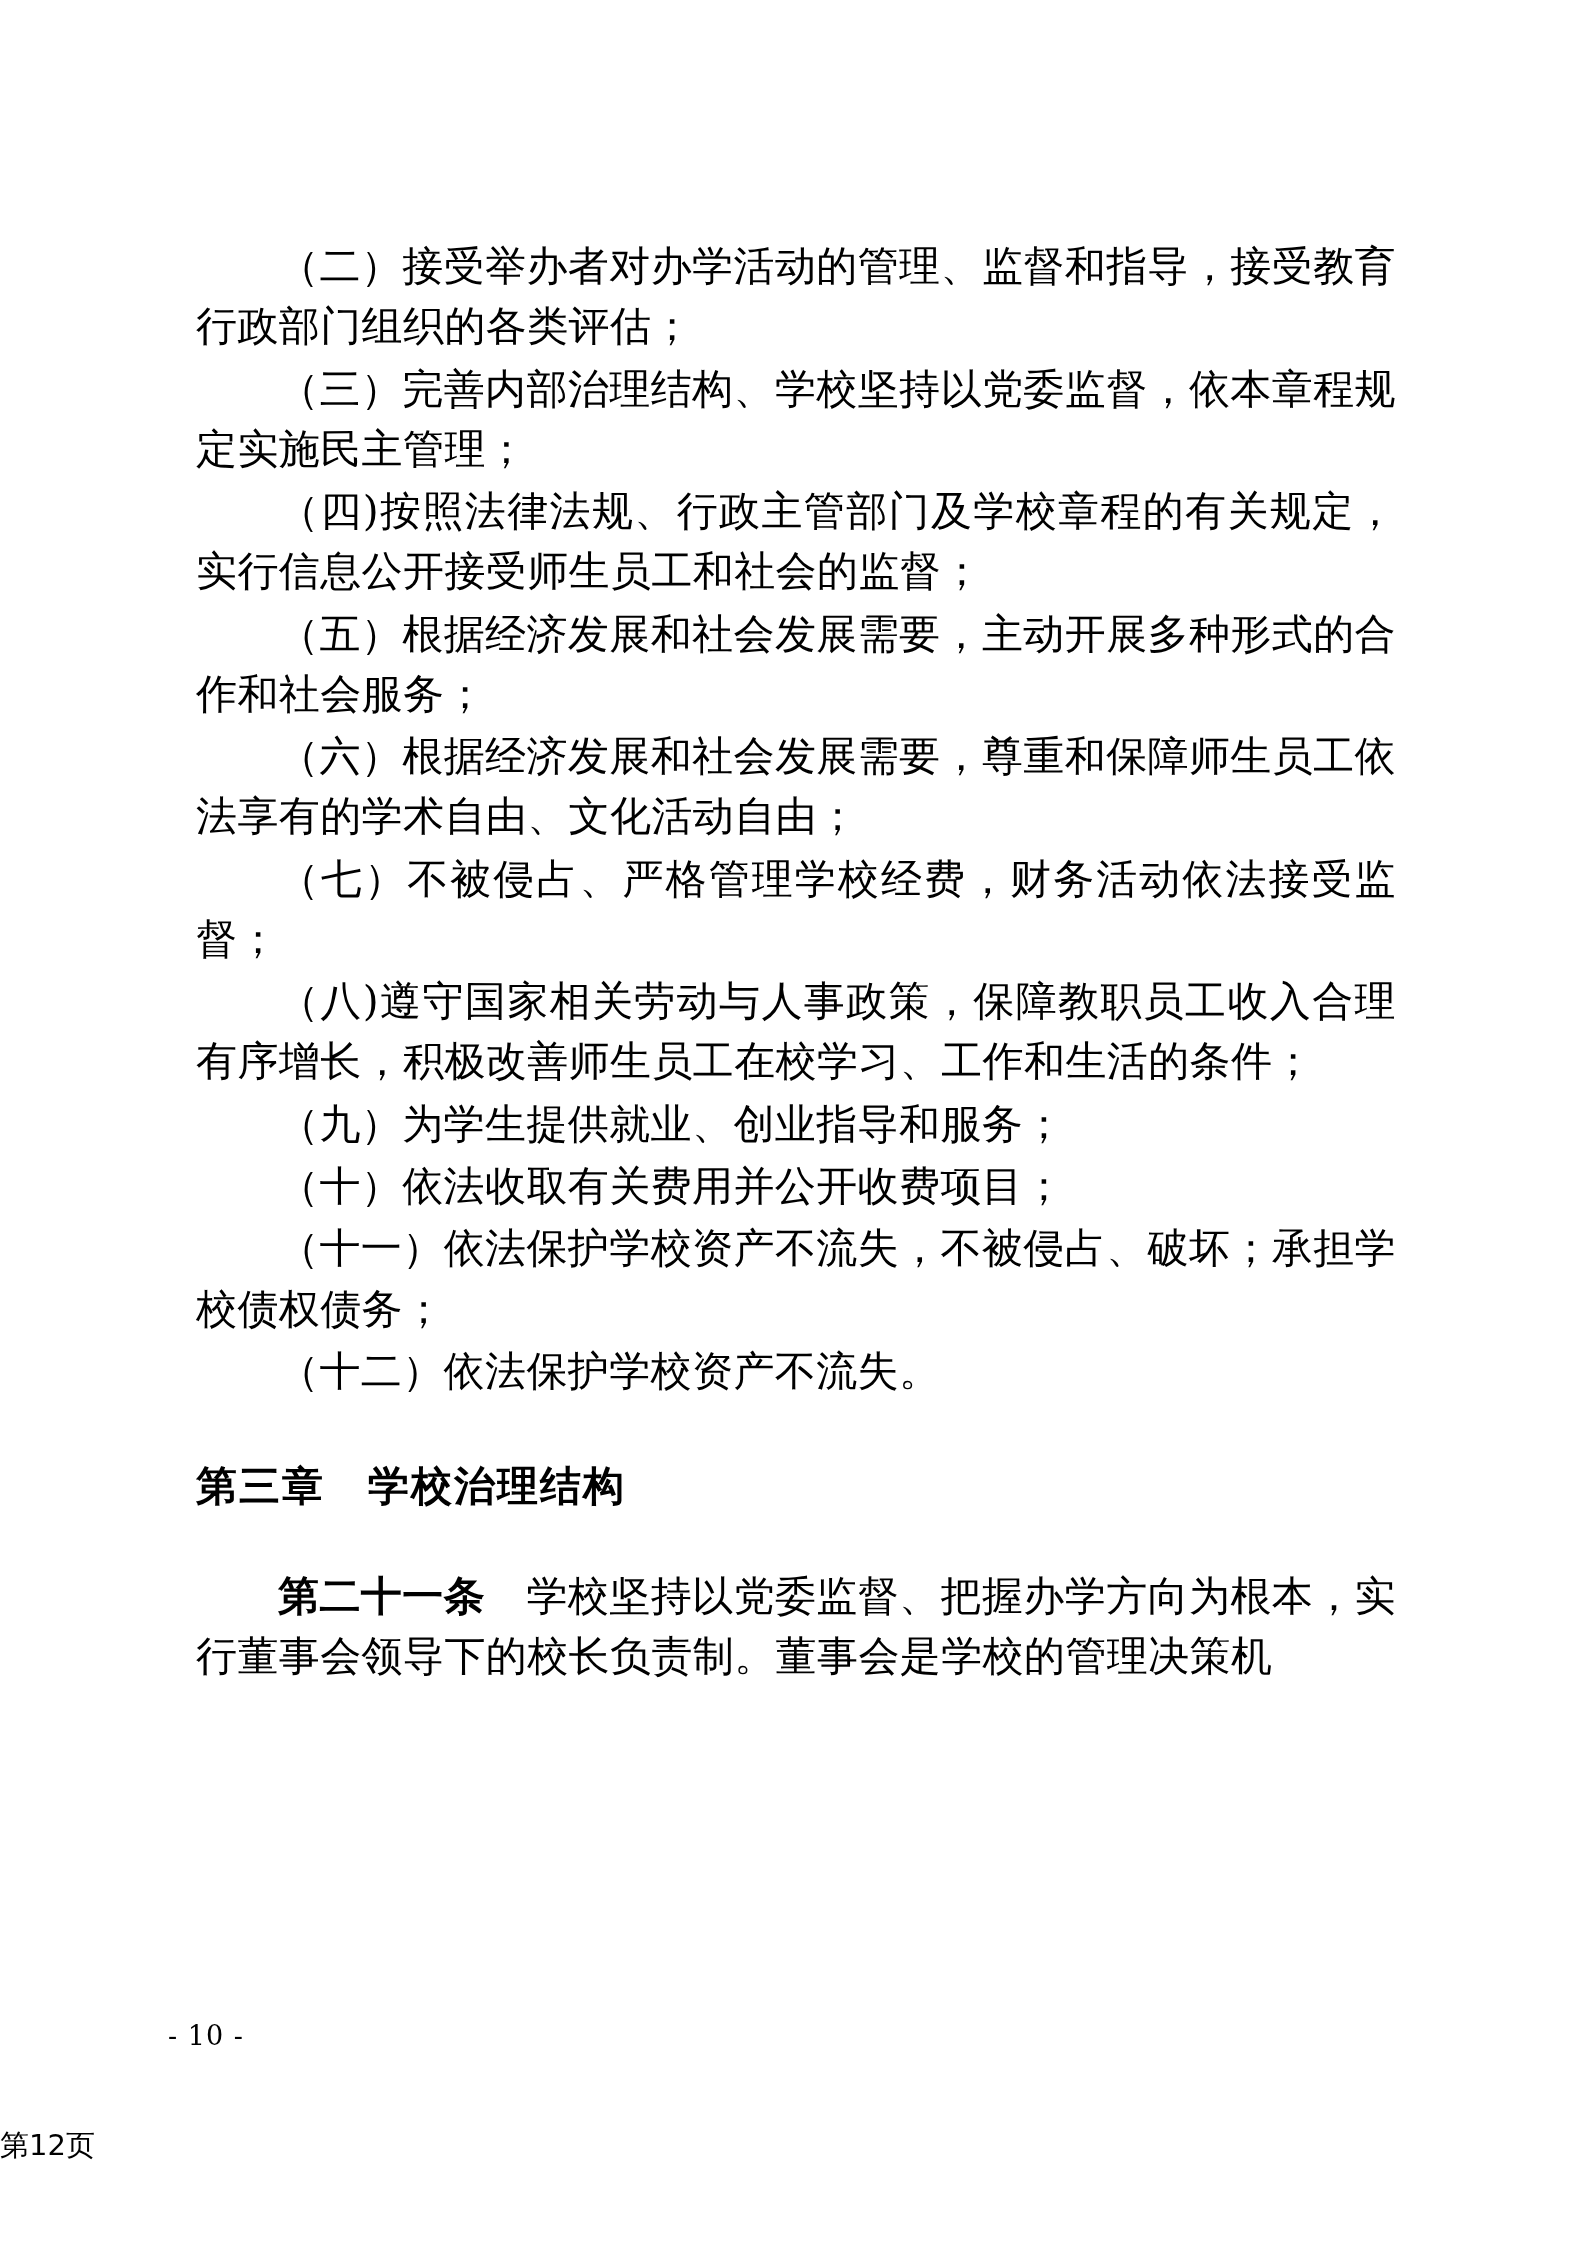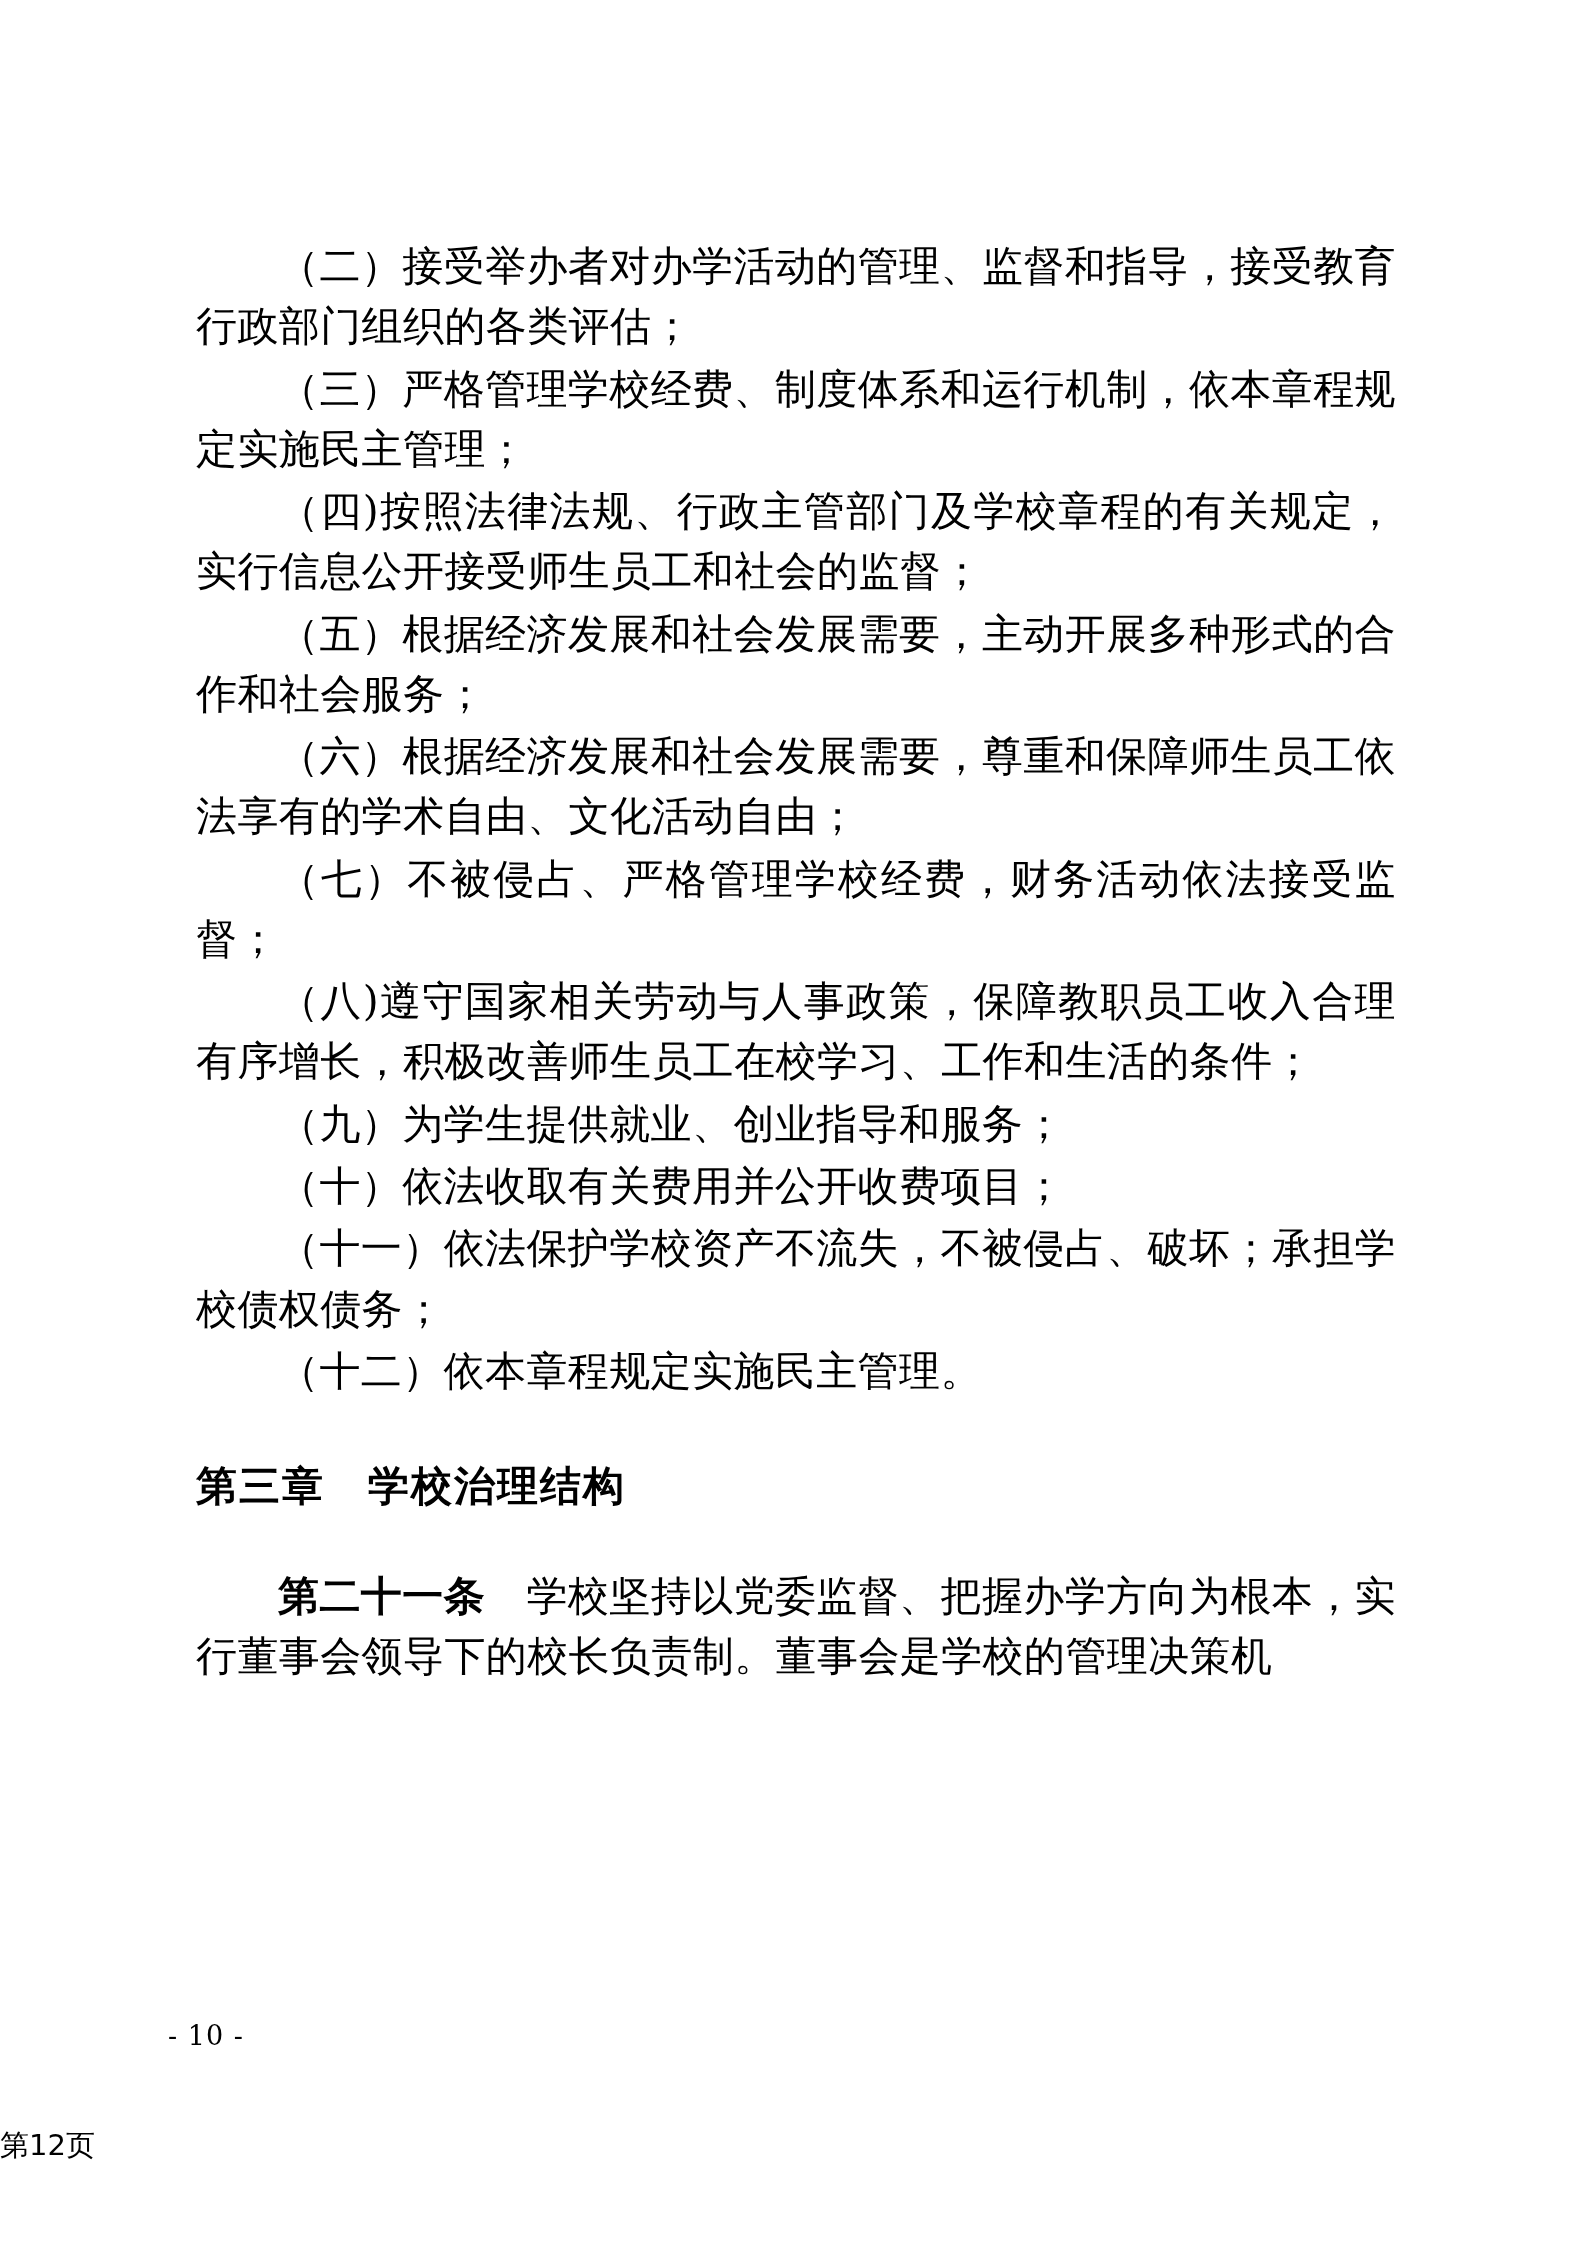--- a/index.html
+++ b/index.html
@@ -80,30 +80,30 @@
     font-family: "DejaVu Sans", "Liberation Sans", sans-serif;
   }
 </style>
 </head>
 <body>
 
 <div class="page">
 
   <div class="content">
     <p class="para">（二）接受举办者对办学活动的管理、监督和指导，接受教育行政部门组织的各类评估；</p>
-    <p class="para">（三）严格管理学校经费、制度体系和运行机制，依本章程规定实施民主管理；</p>
+    <p class="para">（三）完善内部治理结构、学校坚持以党委监督，依本章程规定实施民主管理；</p>
     <p class="para">（四)按照法律法规、行政主管部门及学校章程的有关规定，实行信息公开接受师生员工和社会的监督；</p>
     <p class="para">（五）根据经济发展和社会发展需要，主动开展多种形式的合作和社会服务；</p>
     <p class="para">（六）根据经济发展和社会发展需要，尊重和保障师生员工依法享有的学术自由、文化活动自由；</p>
     <p class="para">（七）不被侵占、严格管理学校经费，财务活动依法接受监督；</p>
     <p class="para">（八)遵守国家相关劳动与人事政策，保障教职员工收入合理有序增长，积极改善师生员工在校学习、工作和生活的条件；</p>
     <p class="para">（九）为学生提供就业、创业指导和服务；</p>
     <p class="para">（十）依法收取有关费用并公开收费项目；</p>
     <p class="para">（十一）依法保护学校资产不流失，不被侵占、破坏；承担学校债权债务；</p>
-    <p class="para">（十二）依本章程规定实施民主管理。</p>
+    <p class="para">（十二）依法保护学校资产不流失。</p>
 
     <h2 class="chapter-heading">第三章　学校治理结构</h2>
 
     <p class="article-para"><span class="article-label">第二十一条</span><span>　学校坚持以党委监督、把握办学方向为根本，实行董事会领导下的校长负责制。董事会是学校的管理决策机</span></p>
   </div>
 
   <div class="page-num-left">- 10 -</div>
   <div class="page-num-center">第12页</div>
 </div>
 

